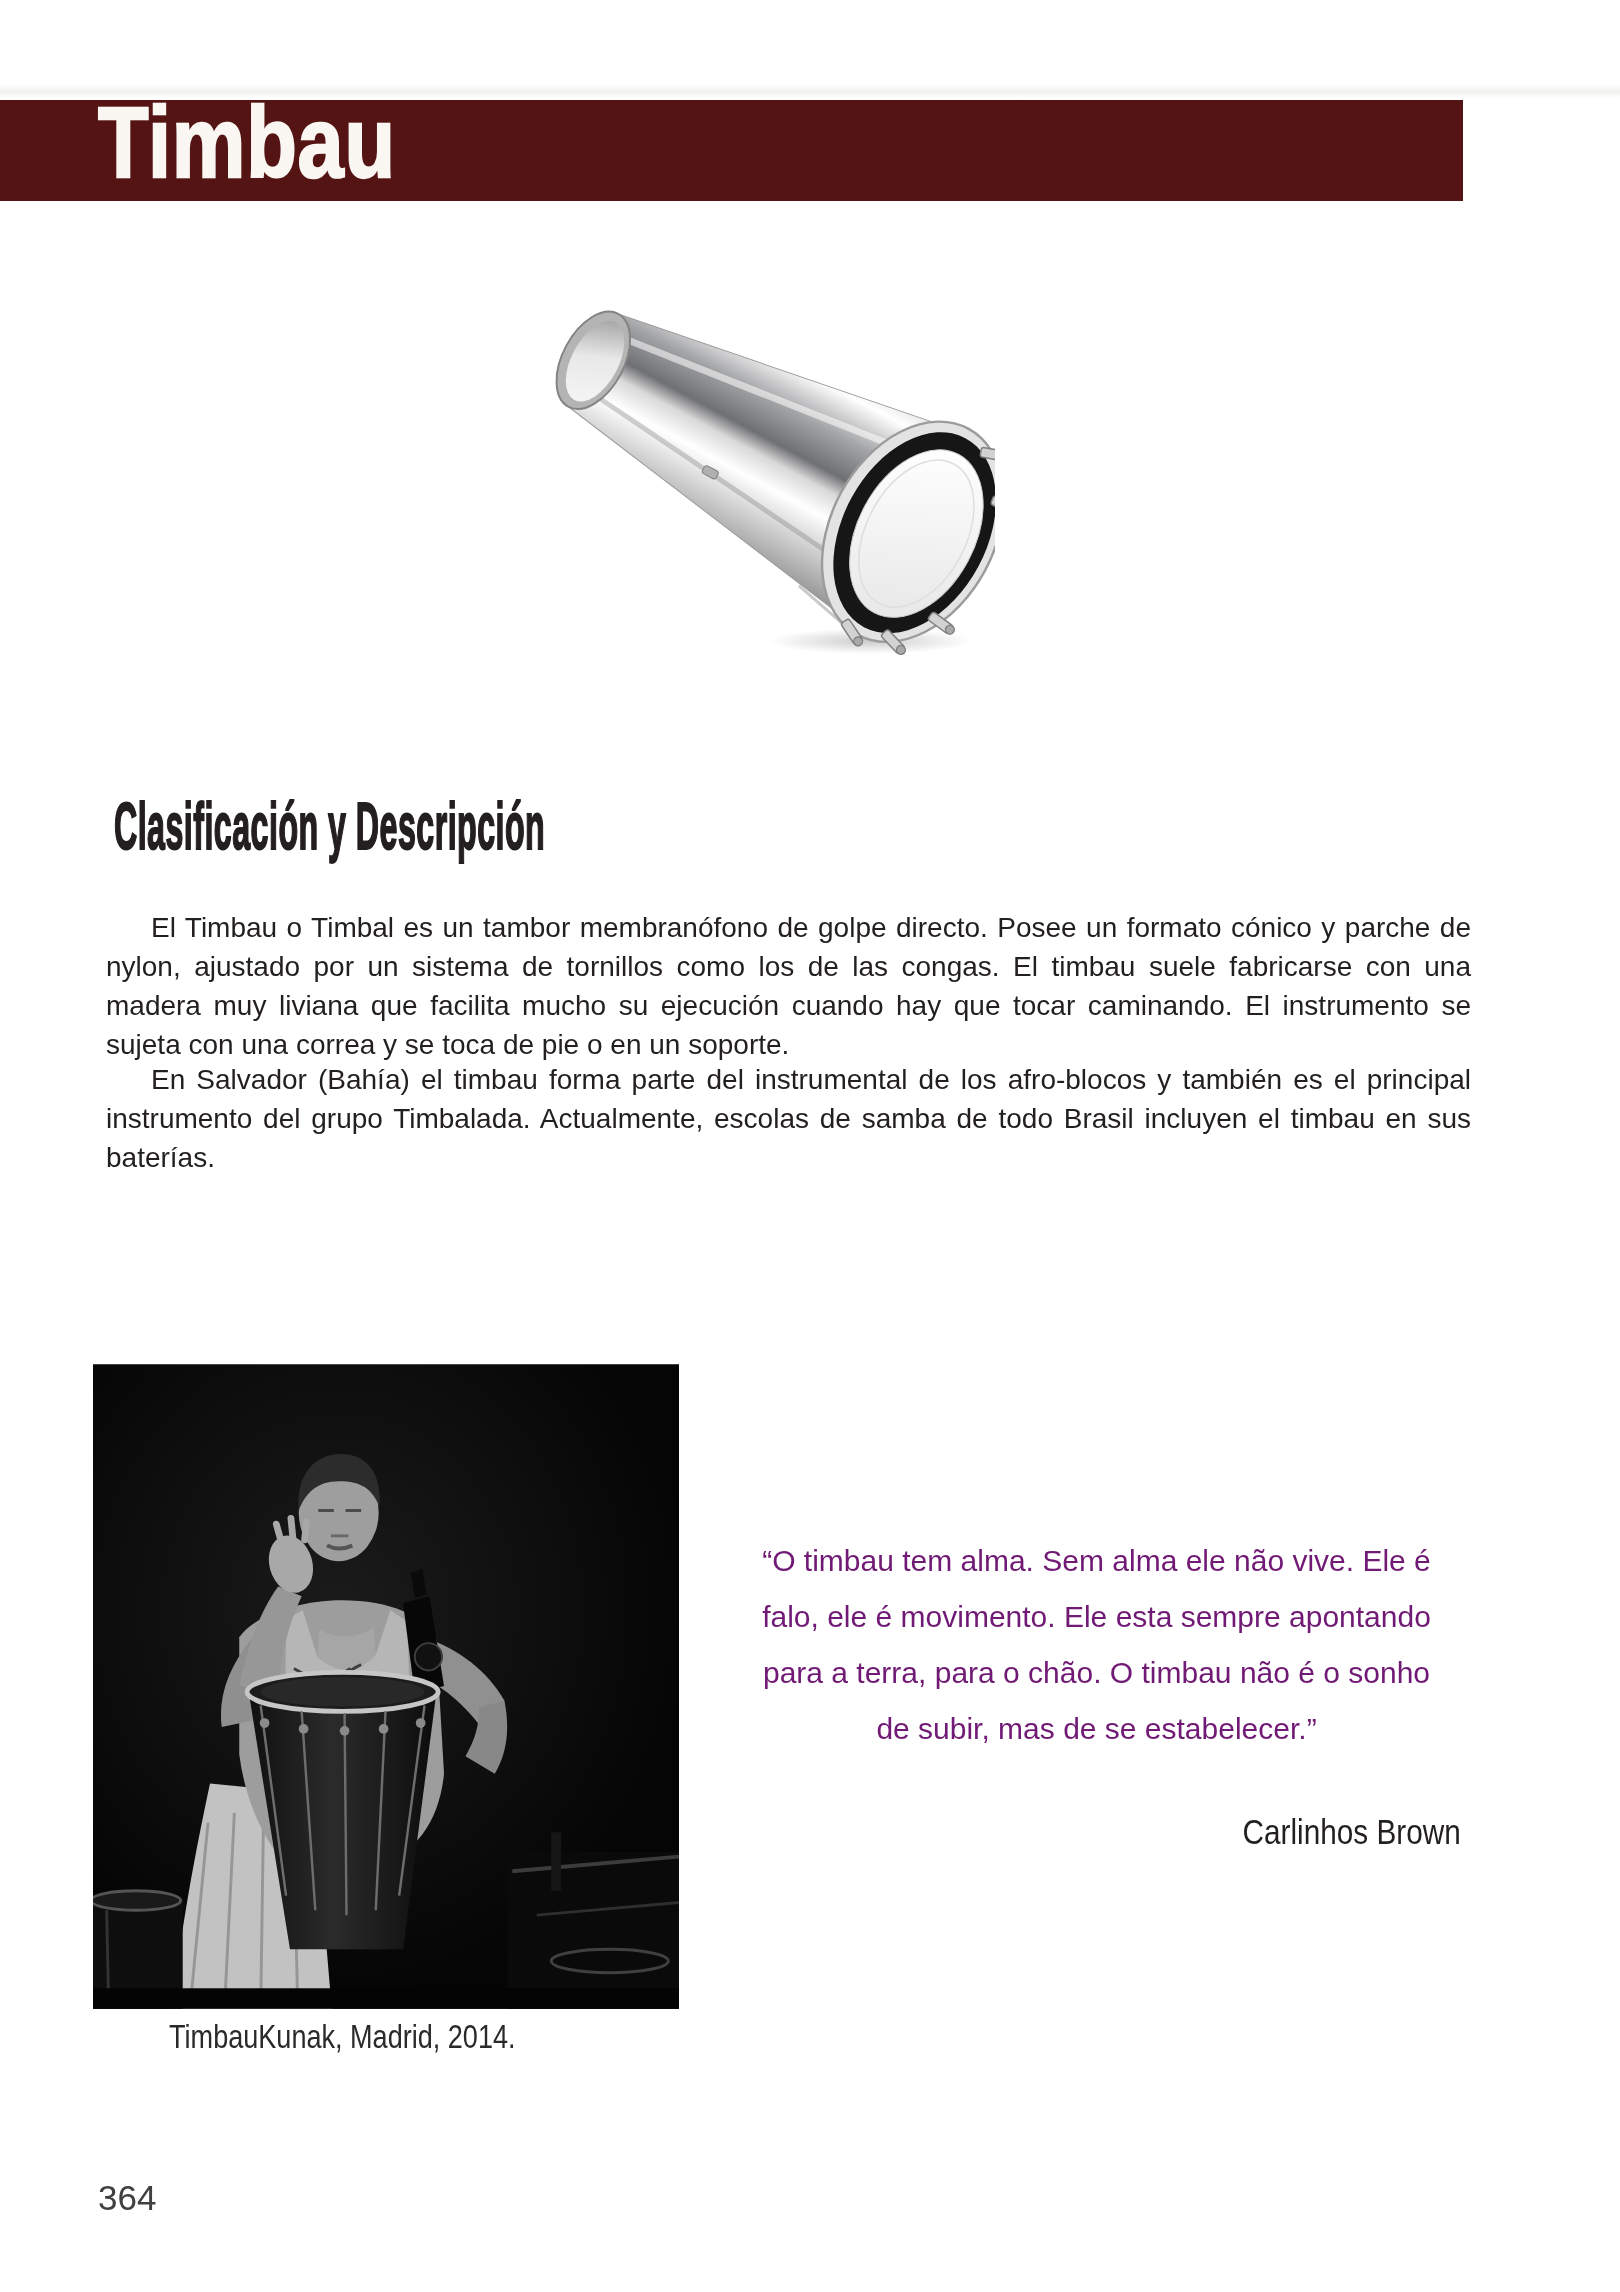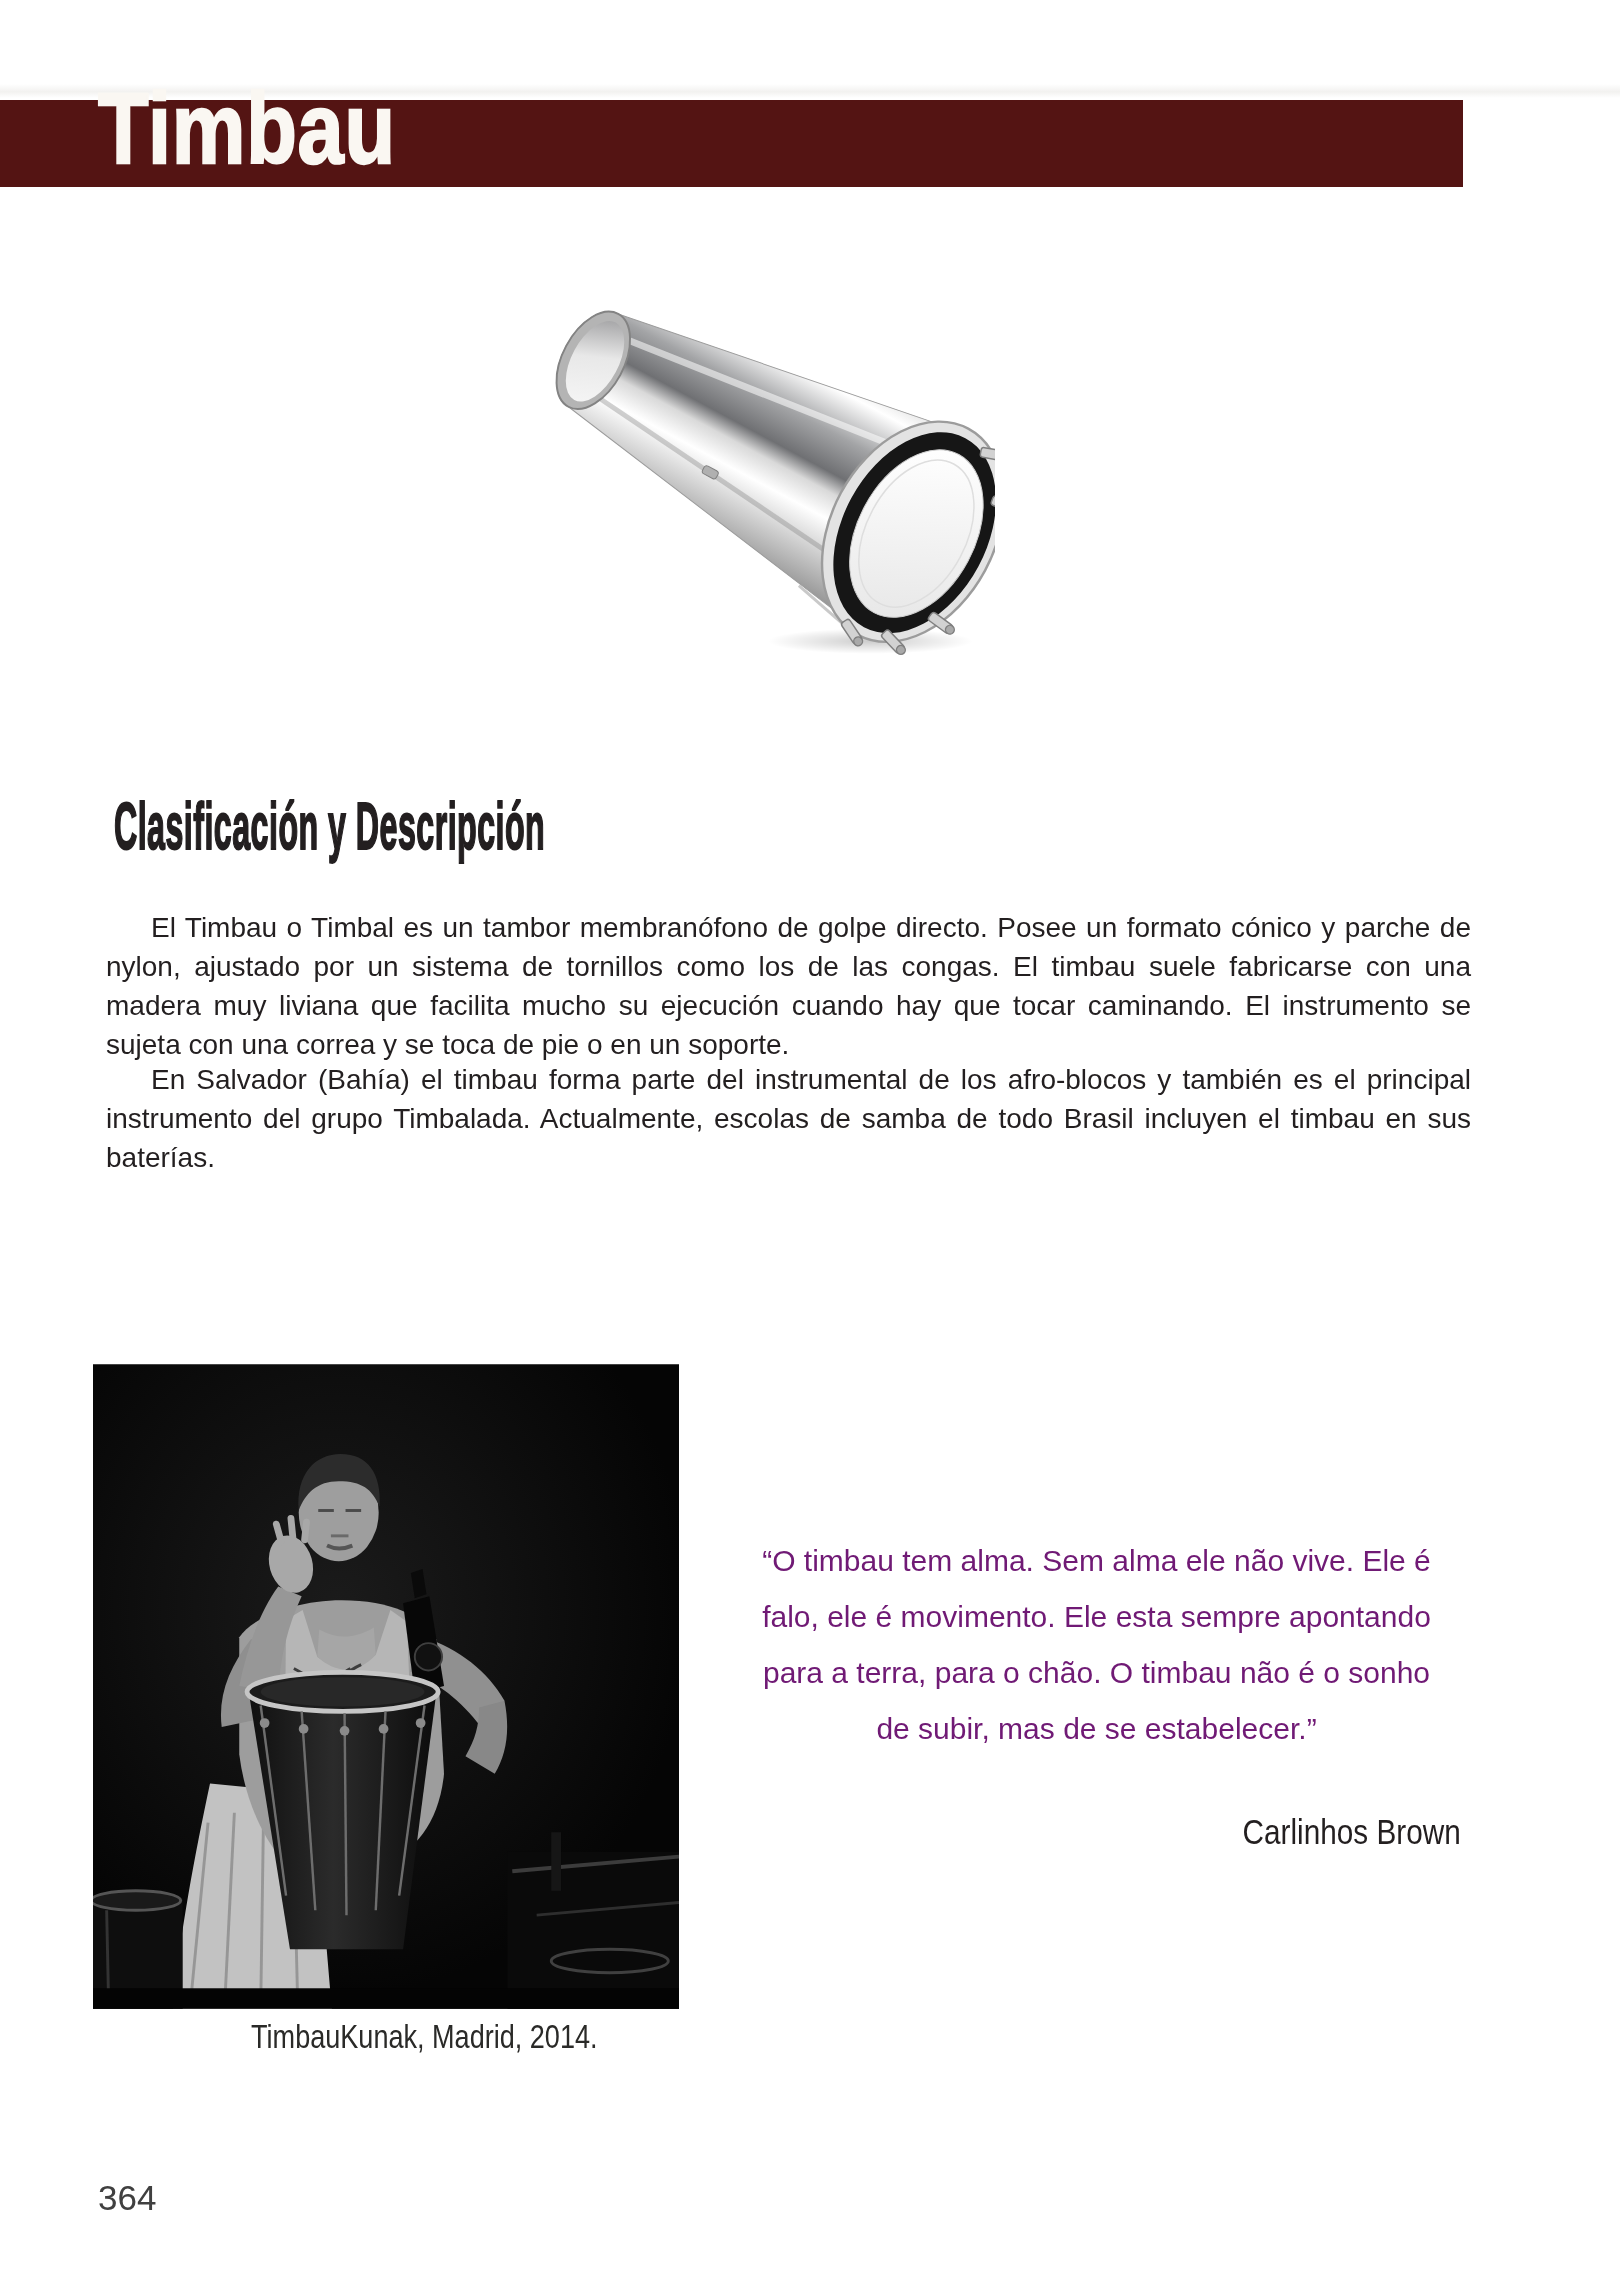--- a/index.html
+++ b/index.html
@@ -11,21 +11,21 @@
     color:#231f20;
     overflow:hidden;
   }
   .scan-shadow{
     position:absolute;left:0;top:84px;width:100%;height:13.7px;
     background:linear-gradient(#ffffff, #efeeec 55%, #ffffff);
     opacity:.8;
   }
   
   .title-band{
-    position:absolute;left:0;top:100px;width:1463px;height:87px;
+    position:absolute;left:0;top:100px;width:1463px;height:101px;
     background:#541413;
     display:flex;align-items:flex-end;
   }
   .title-text{
     display:inline-block;
     margin-left:98px;
     font-size:101px;line-height:1;font-weight:700;
     color:#faf7f2;
     letter-spacing:1px;
     transform:scaleX(0.82);transform-origin:left bottom;
@@ -52,21 +52,21 @@
     font-size:28px;line-height:39px;
     text-align:justify;text-indent:45px;
     color:#231f20;
   }
   .para-1{top:900px;}
   .para-2{top:1052px;}
   
   .performer-photo{position:absolute;left:93px;top:1364px;}
   .photo-caption{
     position:absolute;left:93px;top:2017px;width:586px;
-    text-align:center;
+    text-align:left;
     font-size:33px;line-height:1.2;color:#2a2a28;
     white-space:nowrap;
   }
   .photo-caption .cond{
     display:inline-block;transform:scaleX(0.82);transform-origin:right center;
   }
   
   .quote{
     position:absolute;left:725px;top:1533px;width:743px;
     font-size:30px;line-height:56px;

